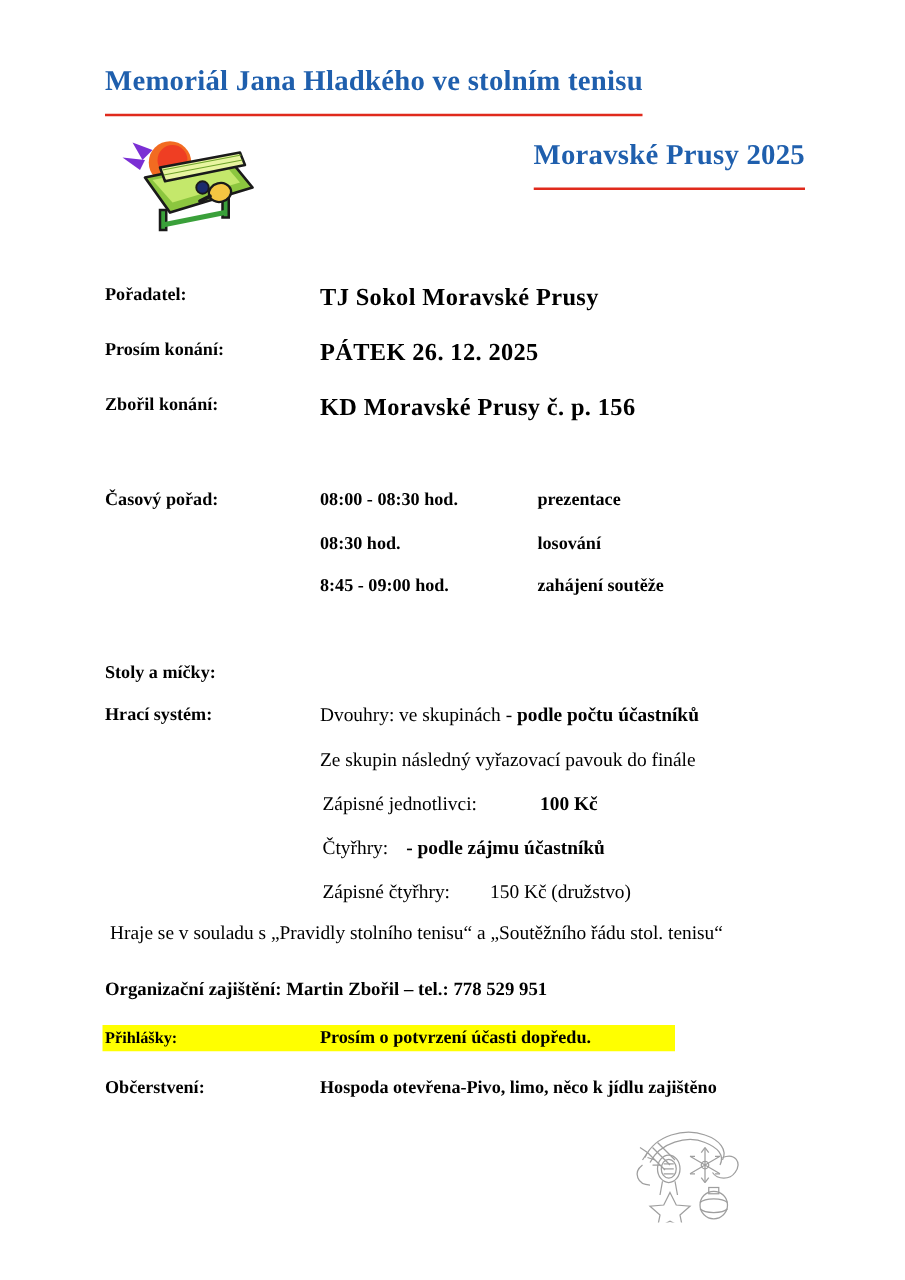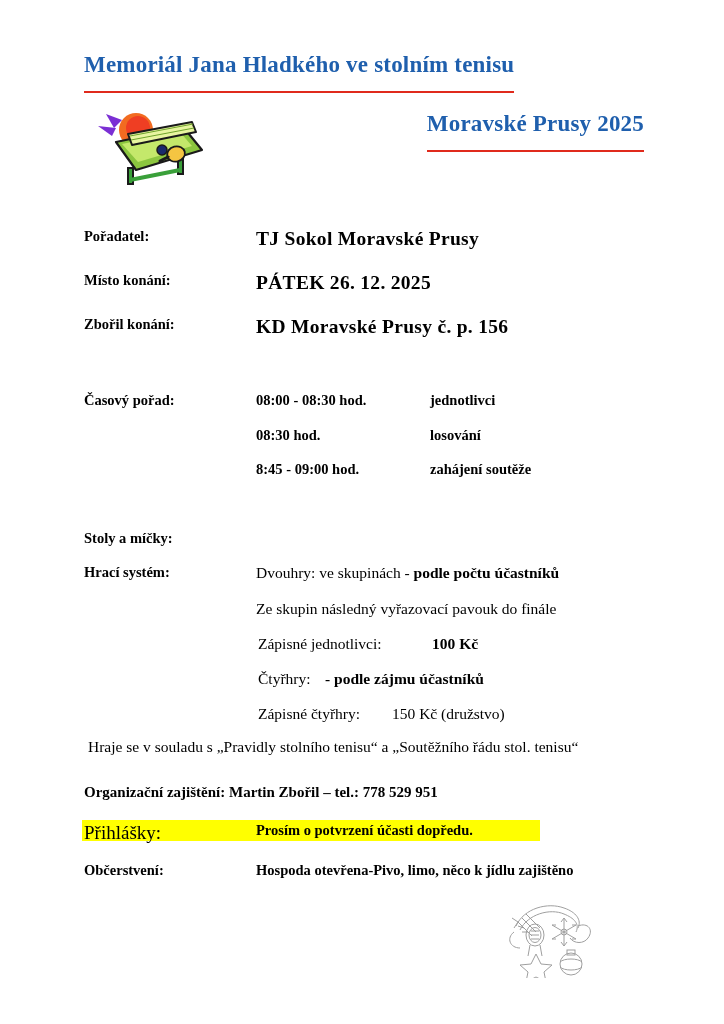--- a/index.html
+++ b/index.html
@@ -142,22 +142,22 @@
   .highlight-band {
     position: absolute;
     left: 82px;
     width: 458px;
     height: 21px;
     background: #ffff00;
   }
   .hl-lbl {
     position: absolute;
     left: 84px;
-    font-size: 19px;
-    font-weight: normal;
+    font-size: 13px;
+    font-weight: bold;
     white-space: nowrap;
   }
   .hl-val {
     position: absolute;
     left: 256px;
     font-size: 14.5px;
     font-weight: bold;
     white-space: nowrap;
   }
   .mixed-bold {
@@ -210,32 +210,32 @@
         <circle cx="70" cy="38" r="5" fill="#1a2a6c" stroke="#1a1a1a" stroke-width="1.5"></circle>
       </g>
     </svg>
   </div>
 
   <div class="row" style="top:228px;">
     <span class="lbl">Pořadatel:</span>
     <span class="val big">TJ  Sokol  Moravské Prusy</span>
   </div>
   <div class="row" style="top:272px;">
-    <span class="lbl">Místo konání:</span>
+    <span class="lbl">Prosím konání:</span>
     <span class="val big">PÁTEK  26. 12. 2025</span>
   </div>
   <div class="row" style="top:316px;">
     <span class="lbl">Zbořil konání:</span>
     <span class="val big">KD  Moravské  Prusy č. p. 156</span>
   </div>
 
   <div class="row" style="top:392px;">
     <span class="lbl">Časový pořad:</span>
     <span class="time">08:00 - 08:30 hod.</span>
-    <span class="act">jednotlivci</span>
+    <span class="act">prezentace</span>
   </div>
   <div class="row" style="top:427px;">
     <span class="time">08:30 hod.</span>
     <span class="act">losování</span>
   </div>
   <div class="row" style="top:461px;padding-left:48px;">
     <span class="time">8:45 - 09:00 hod.</span>
     <span class="act">zahájení soutěže</span>
   </div>
 

